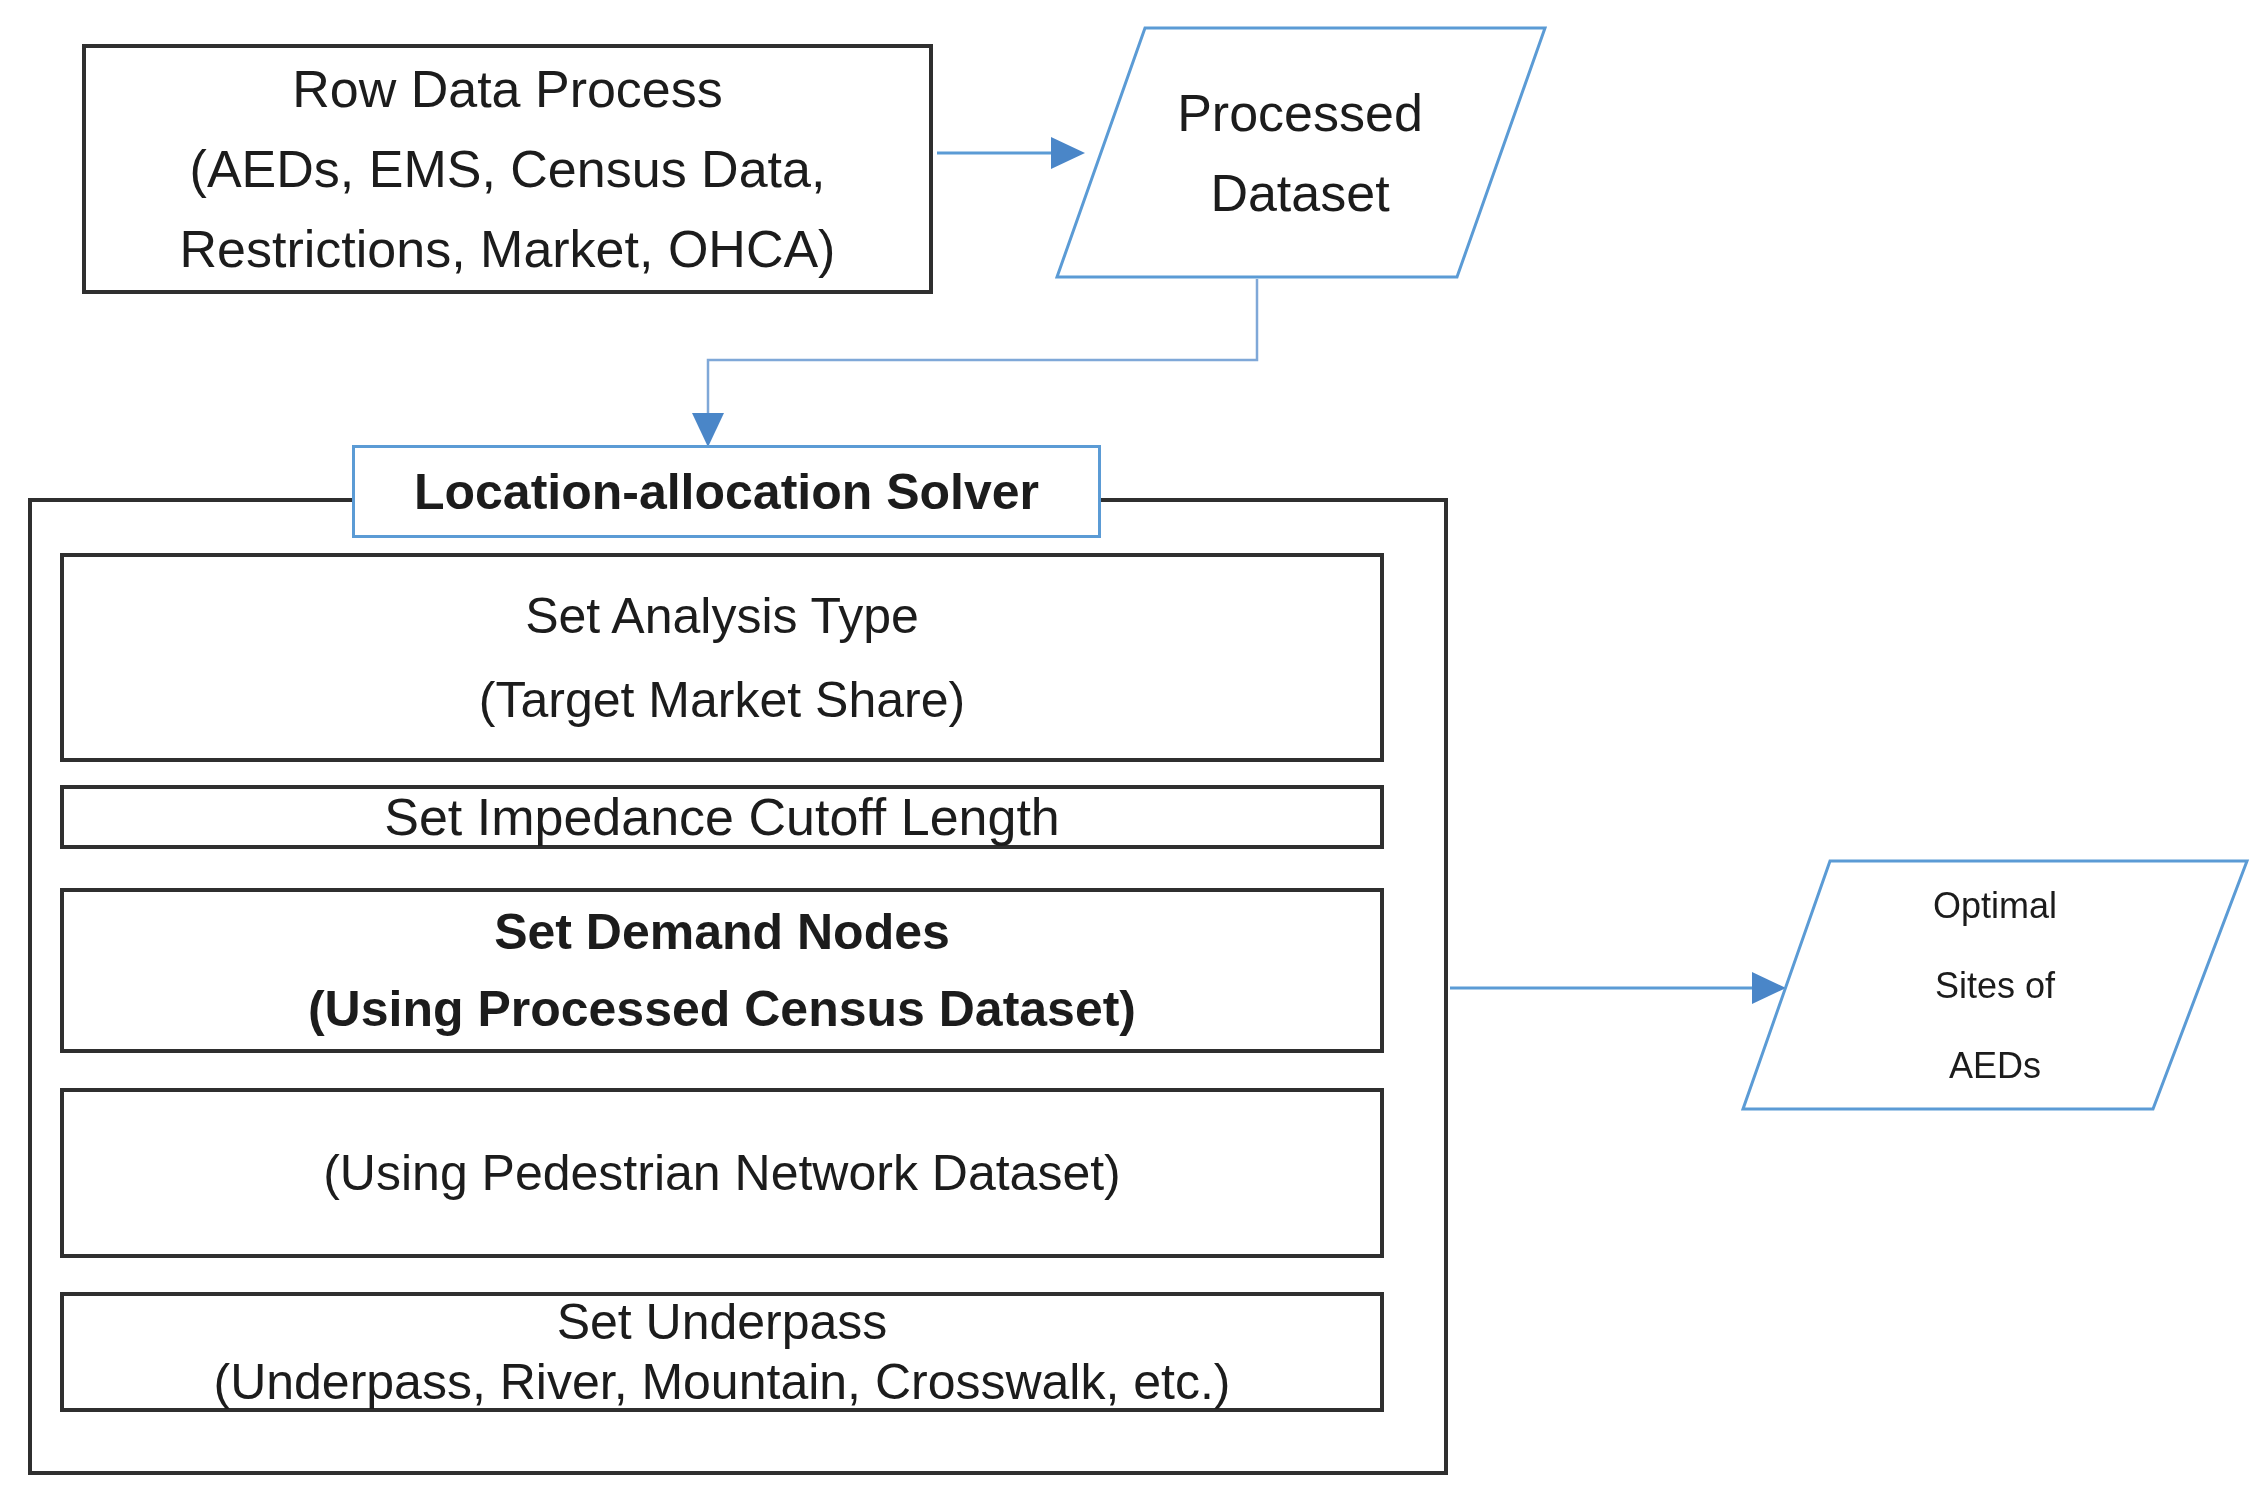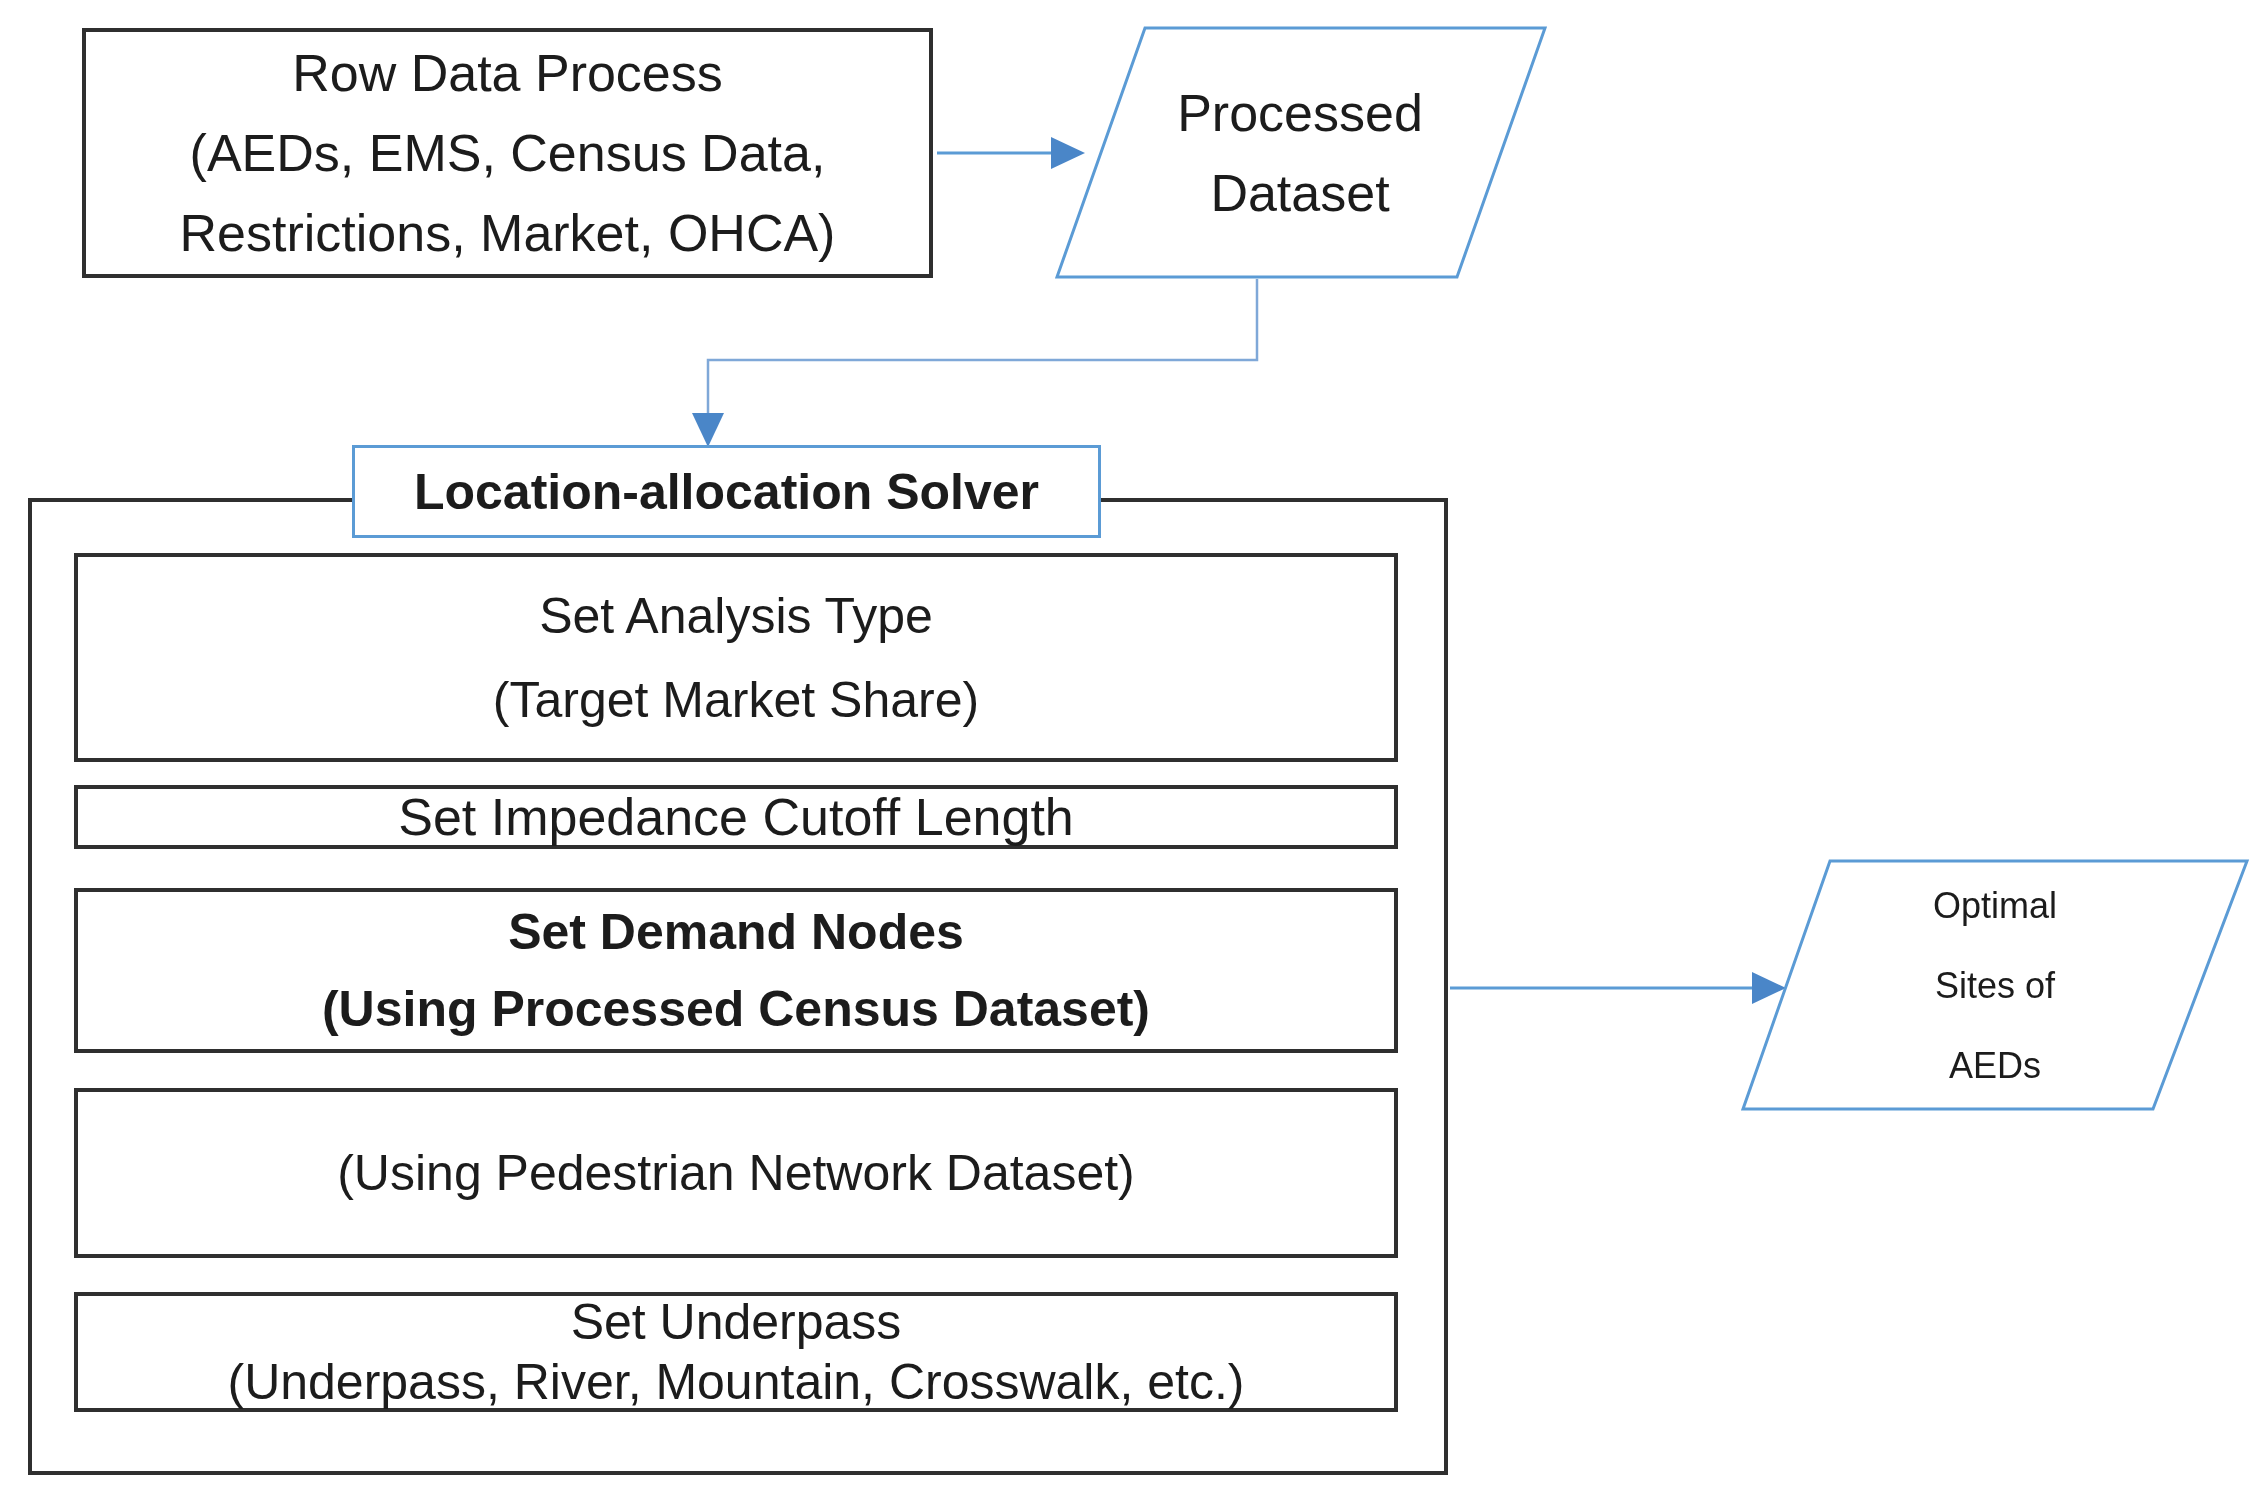--- a/index.html
+++ b/index.html
@@ -18,24 +18,24 @@
     display:flex;flex-direction:column;
     justify-content:center;align-items:center;
     text-align:center;
     background:#ffffff;
   }
   .black-border{border:4px solid #2f2f2f;}
   .blue-border{border:3px solid #5b9bd5;}
   .tline{white-space:nowrap;}
 
   
-  #row-data{left:82px;top:28px;width:851px;height:250px;font-size:52px;line-height:80px;}
+  #row-data{left:82px;top:44px;width:851px;height:250px;font-size:52px;line-height:80px;}
   #solver-container{left:28px;top:498px;width:1420px;height:977px;background:#ffffff;}
   #solver-label{left:352px;top:445px;width:749px;height:93px;font-size:50px;font-weight:bold;}
-  .step{left:74px;width:1324px;}
+  .step{left:60px;width:1324px;}
   #step-analysis{top:553px;height:209px;font-size:50px;line-height:84px;}
   #step-impedance{top:785px;height:64px;font-size:52px;line-height:76px;}
   #step-demand{top:888px;height:165px;font-size:50px;line-height:77px;font-weight:bold;}
   #step-candidate{top:1088px;height:170px;font-size:50px;line-height:80px;}
   #step-barriers{top:1292px;height:120px;font-size:50px;line-height:60px;}
   .ptext{
     position:absolute;background:transparent;
     display:flex;flex-direction:column;justify-content:center;align-items:center;
     text-align:right;
   }

